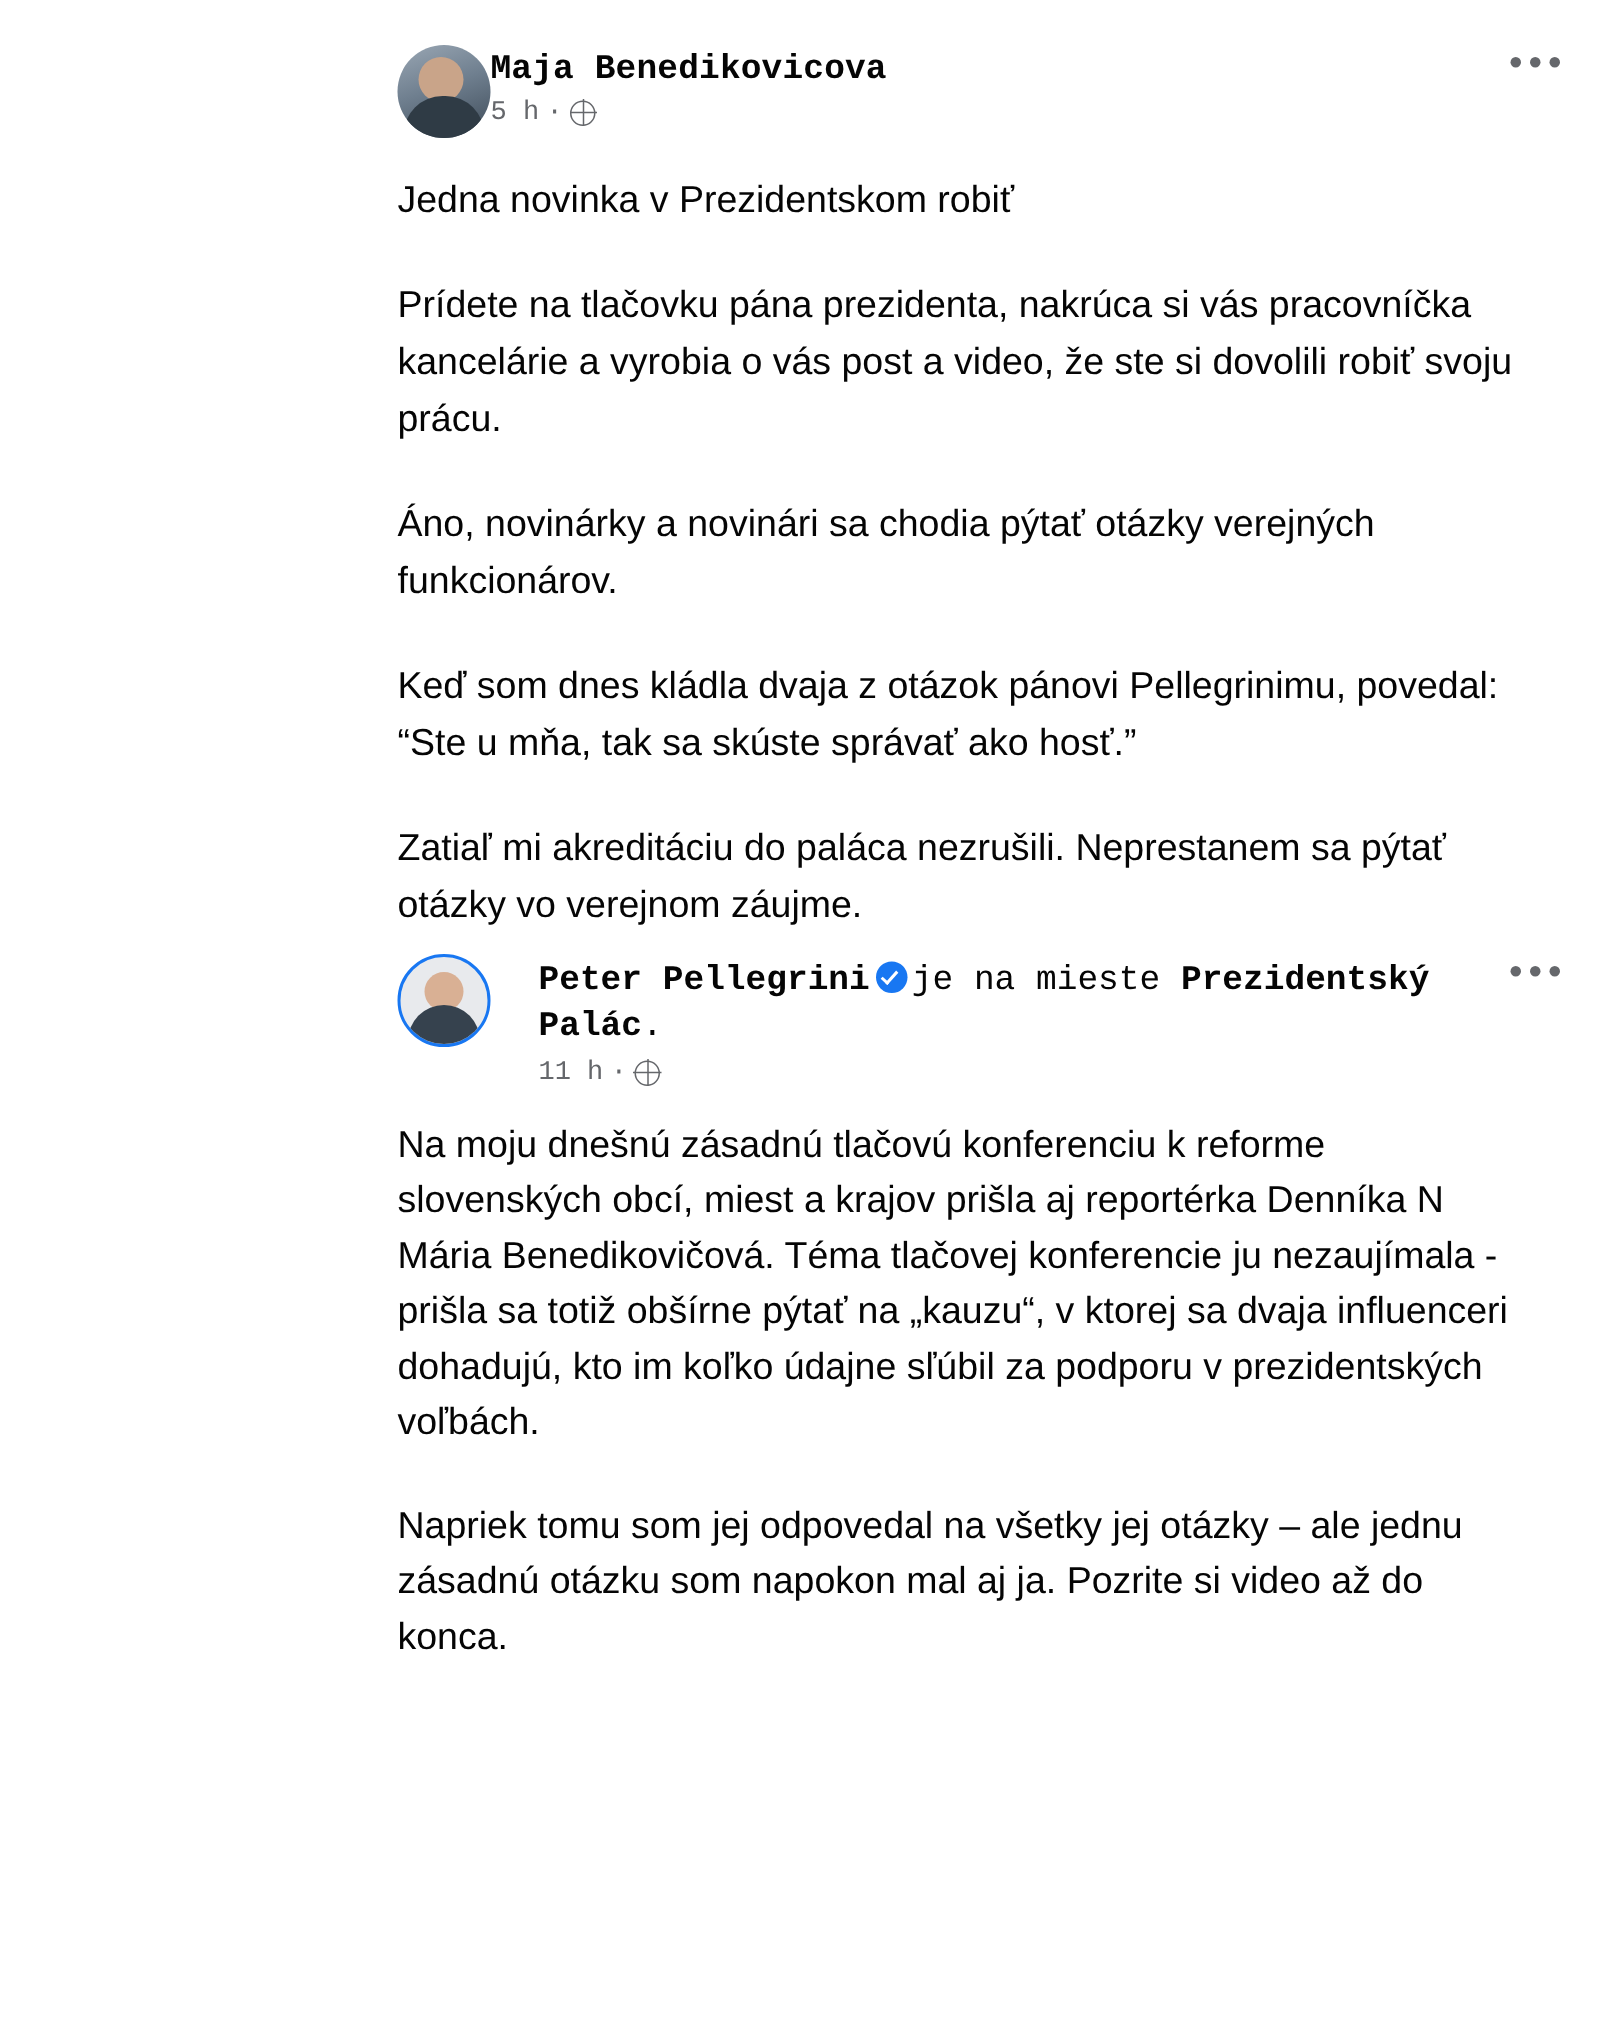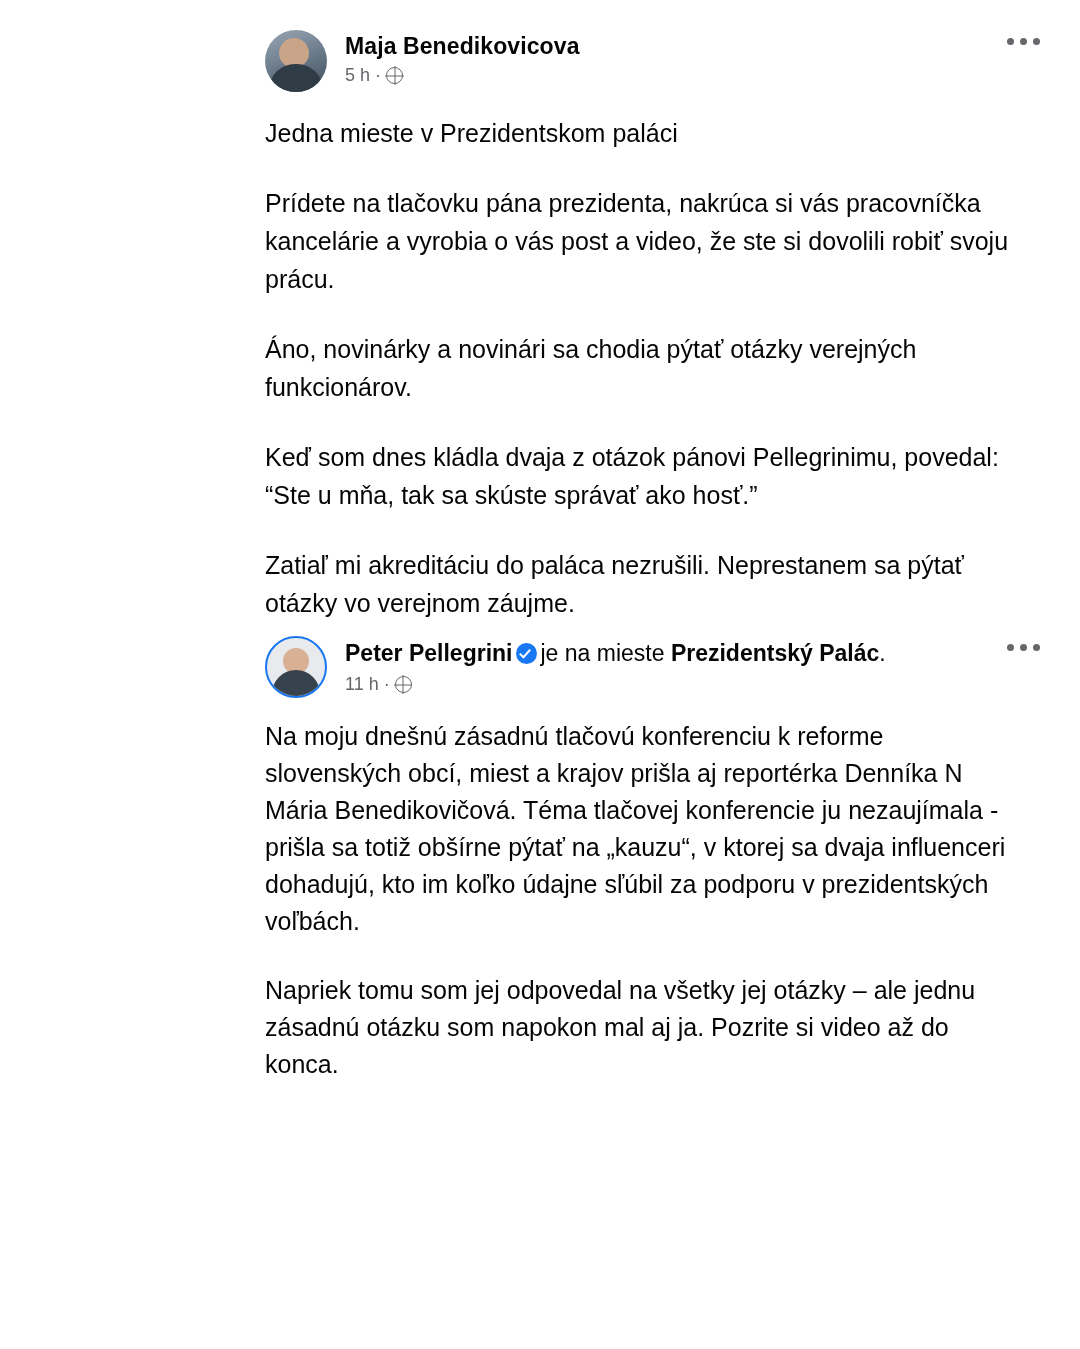--- a/index.html
+++ b/index.html
@@ -81,22 +81,22 @@
     position: absolute;
     left: 5px;
     bottom: 0;
     width: 48px;
     height: 26px;
     border-radius: 24px 24px 0 0;
     background: #36424e;
   }
 
   .header-text {
-    margin-left: 18px;
     padding-top: 2px;
+    font-family: Liberation Mono, monospace;
   }
   .author-name {
     font-size: 23px;
     font-weight: bold;
     line-height: 28px;
     color: #050505;
     letter-spacing: .1px;
   }
   .meta-row {
     display: flex;
@@ -168,20 +168,21 @@
   .post-body p:last-child {
     margin-bottom: 0;
   }
 
   
   .shared {
     margin-top: 14px;
   }
   .shared .post-header {
     padding-left: 225px;
+    gap: 32px;
   }
   .shared .author-line {
     font-size: 23px;
     line-height: 31px;
     color: #050505;
   }
   .shared .author-line .name {
     font-weight: bold;
   }
   .verified {
@@ -234,21 +235,21 @@
       </div>
     </div>
     <div class="dots-menu">
       <span></span>
         <span></span>
         <span></span>
     </div>
   </div>
 
   <div class="post-body">
-    <p>Jedna mieste v Prezidentskom paláci</p>
+    <p>Jedna novinka v Prezidentskom robiť</p>
     <p>Prídete na tlačovku pána prezidenta, nakrúca si vás pracovníčka kancelárie a vyrobia o vás post a video, že ste si dovolili robiť svoju prácu.</p>
     <p>Áno, novinárky a novinári sa chodia pýtať otázky verejných funkcionárov.</p>
     <p>Keď som dnes kládla dvaja z otázok pánovi Pellegrinimu, povedal: “Ste u mňa, tak sa skúste správať ako hosť.”</p>
     <p>Zatiaľ mi akreditáciu do paláca nezrušili. Neprestanem sa pýtať otázky vo verejnom záujme.</p>
   </div>
 
   <div class="shared">
 
     <div class="post-header">
       <div class="avatar photo-peter"></div>

